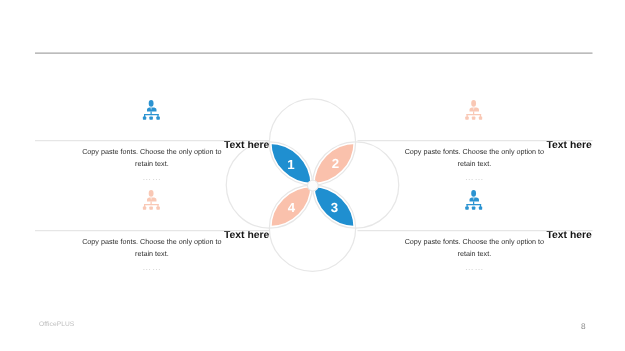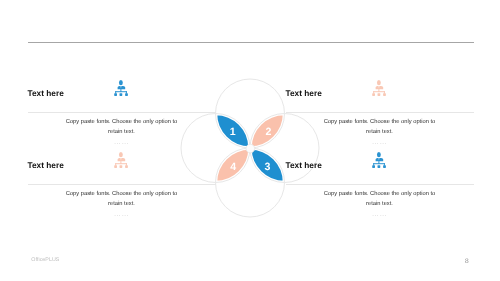--- a/index.html
+++ b/index.html
@@ -5,22 +5,22 @@
   html,body{margin:0;padding:0;}
   body{width:500px;height:281px;background:#ffffff;
        font-family:"Liberation Sans",sans-serif;overflow:hidden;position:relative;
        -webkit-font-smoothing:antialiased;text-rendering:geometricPrecision;}
   .slide{position:absolute;left:0;top:0;width:500px;height:281px;background:#fff;}
   .toprule{position:absolute;left:28px;top:42px;width:446px;height:1px;background:#a6a6a6;}
 
   .block{position:absolute;width:188px;height:72px;}
   .icon-wrap{position:absolute;left:86.3px;top:1.8px;width:14.4px;height:16.5px;
              line-height:0;}
-  .ttl{position:absolute;left:0;top:10px;width:188px;font-size:8.3px;font-weight:bold;
-       color:#141414;text-align:left;line-height:11px;}
+  .ttl{position:absolute;left:0;top:32px;width:188px;font-size:8.3px;font-weight:bold;
+       color:#141414;text-align:right;line-height:11px;}
   .divider{position:absolute;left:0;top:34px;width:188px;height:1px;background:#e6e6e6;}
   .btxt{position:absolute;left:32px;top:38.5px;width:124px;font-size:5.75px;color:#2f2f2f;
         text-align:center;line-height:10px;}
   .dots{position:absolute;left:0;top:59.5px;width:188px;font-size:7.2px;color:#d4d4d4;
         text-align:center;letter-spacing:0.5px;line-height:7px;}
 
   .footer-left{position:absolute;left:31.3px;top:257.4px;font-size:5.3px;color:#bdbdbd;letter-spacing:0.05px;}
   .footer-right{position:absolute;left:464.9px;top:257.8px;font-size:6.6px;color:#8a8a8a;}
   .flower{position:absolute;left:175px;top:73px;}
 </style>

